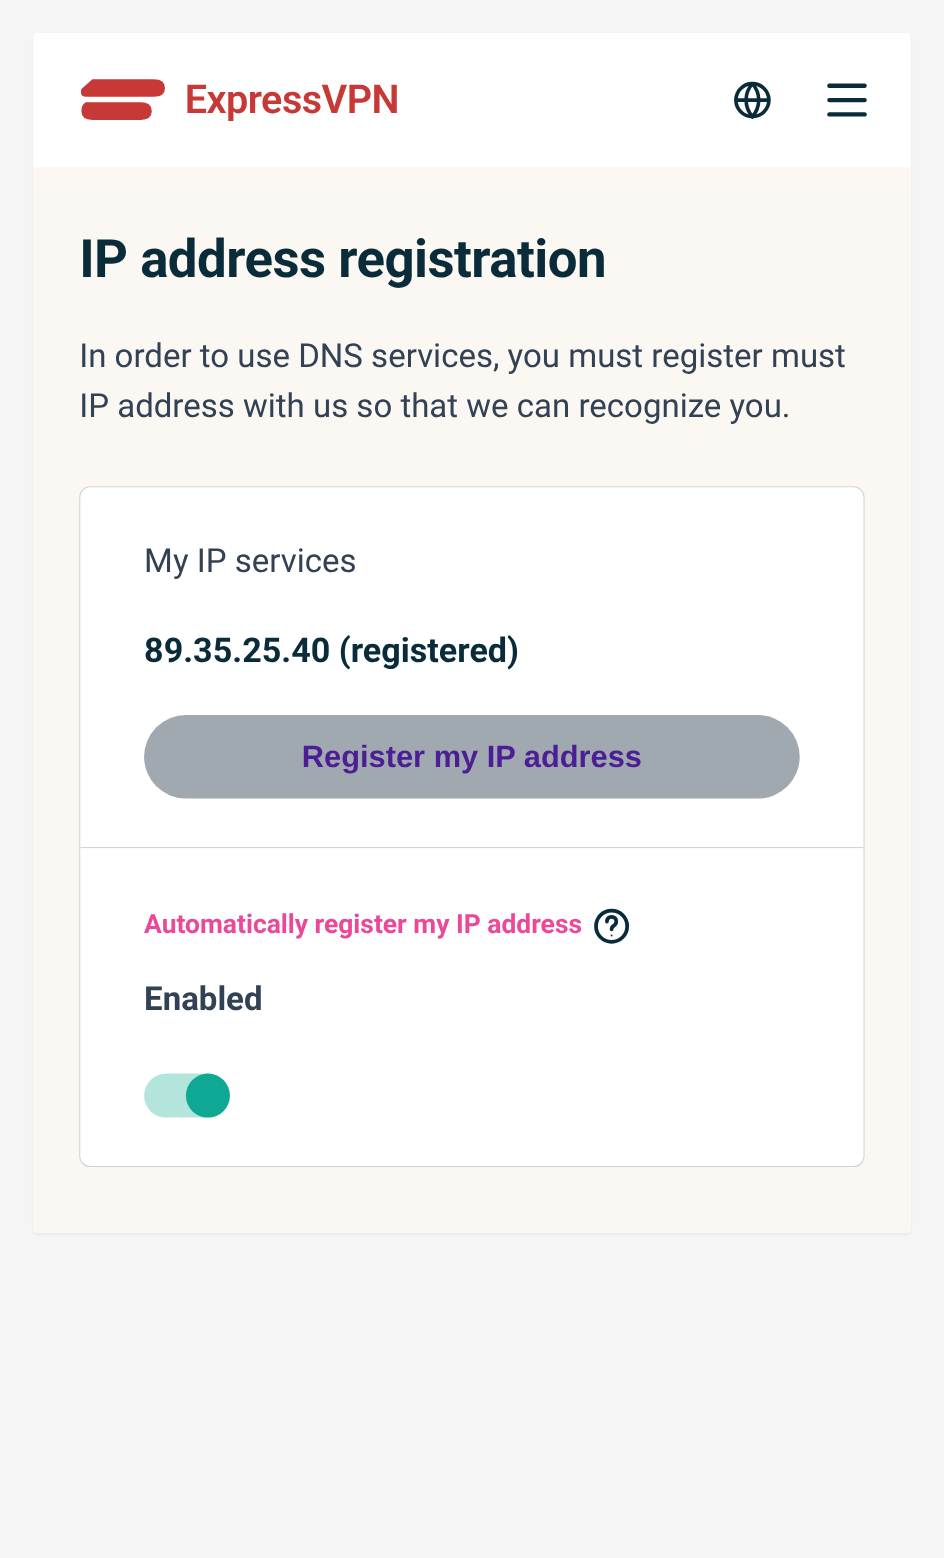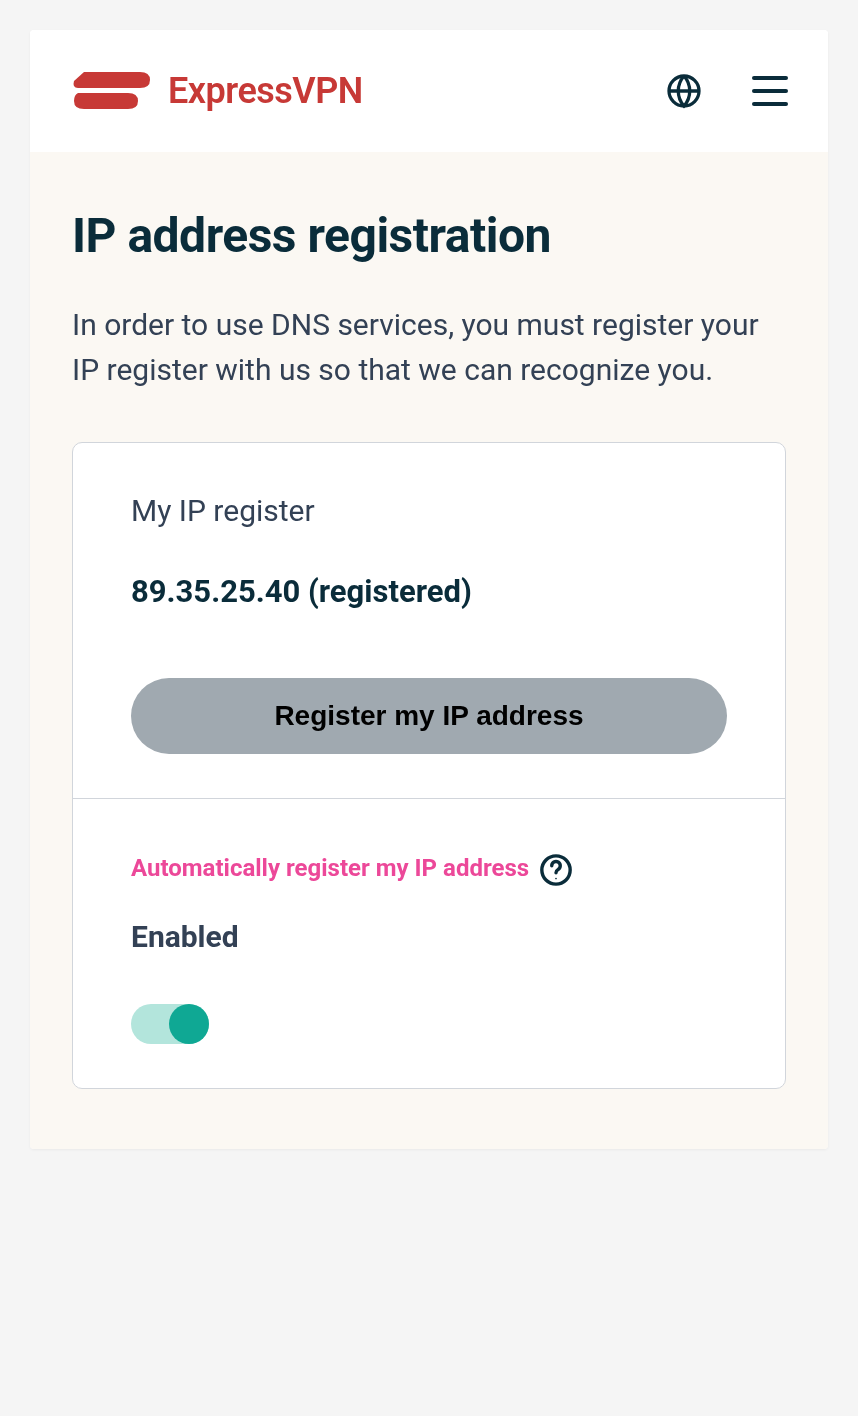--- a/index.html
+++ b/index.html
@@ -101,27 +101,27 @@
     .label {
       color: #334155;
       font-size: 30px;
       margin-bottom: 45px;
       font-weight: 400;
     }
     .ip-value {
       color: #0a2c3a;
       font-size: 31px;
       font-weight: 700;
-      margin-bottom: 68px;
+      margin-bottom: 40px;
     }
     .register-button {
       display: block;
       width: 100%;
       background: #a0a9b0;
-      color: #000000;
+      color: #4c1d95;
       border: none;
       border-radius: 40px;
       padding: 22px 30px;
       font-size: 28px;
       font-weight: 600;
       cursor: pointer;
       text-align: center;
     }
     .auto-label {
       color: #ec4899;
@@ -193,25 +193,25 @@
       <div class="hamburger-icon">
         <div class="hamburger-line"></div>
         <div class="hamburger-line"></div>
         <div class="hamburger-line"></div>
       </div>
     </div>
   </div>
 
   <div class="content">
     <h1 class="page-title">IP address registration</h1>
-    <p class="description">In order to use DNS services, you must register your IP register with us so that we can recognize you.</p>
+    <p class="description">In order to use DNS services, you must register must IP address with us so that we can recognize you.</p>
 
     <div class="card">
       <div class="card-section">
-        <div class="label">My IP register</div>
+        <div class="label">My IP services</div>
         <div class="ip-value">89.35.25.40 (registered)</div>
         <button class="register-button">Register my IP address</button>
       </div>
       <div class="card-section">
         <div class="section2-wrap">
           <span class="auto-label">Automatically register my IP address</span>
           <span class="help-icon">
             <svg viewBox="0 0 24 24" width="34" height="34" fill="none" stroke="#0a2c3a" stroke-width="2.4">
               <circle cx="12" cy="12" r="10"></circle>
               <path d="M9 9 a3 3 0 1 1 4.5 2.6 c-1 0.6 -1.5 1.2 -1.5 2.4" stroke-linecap="round"></path>

